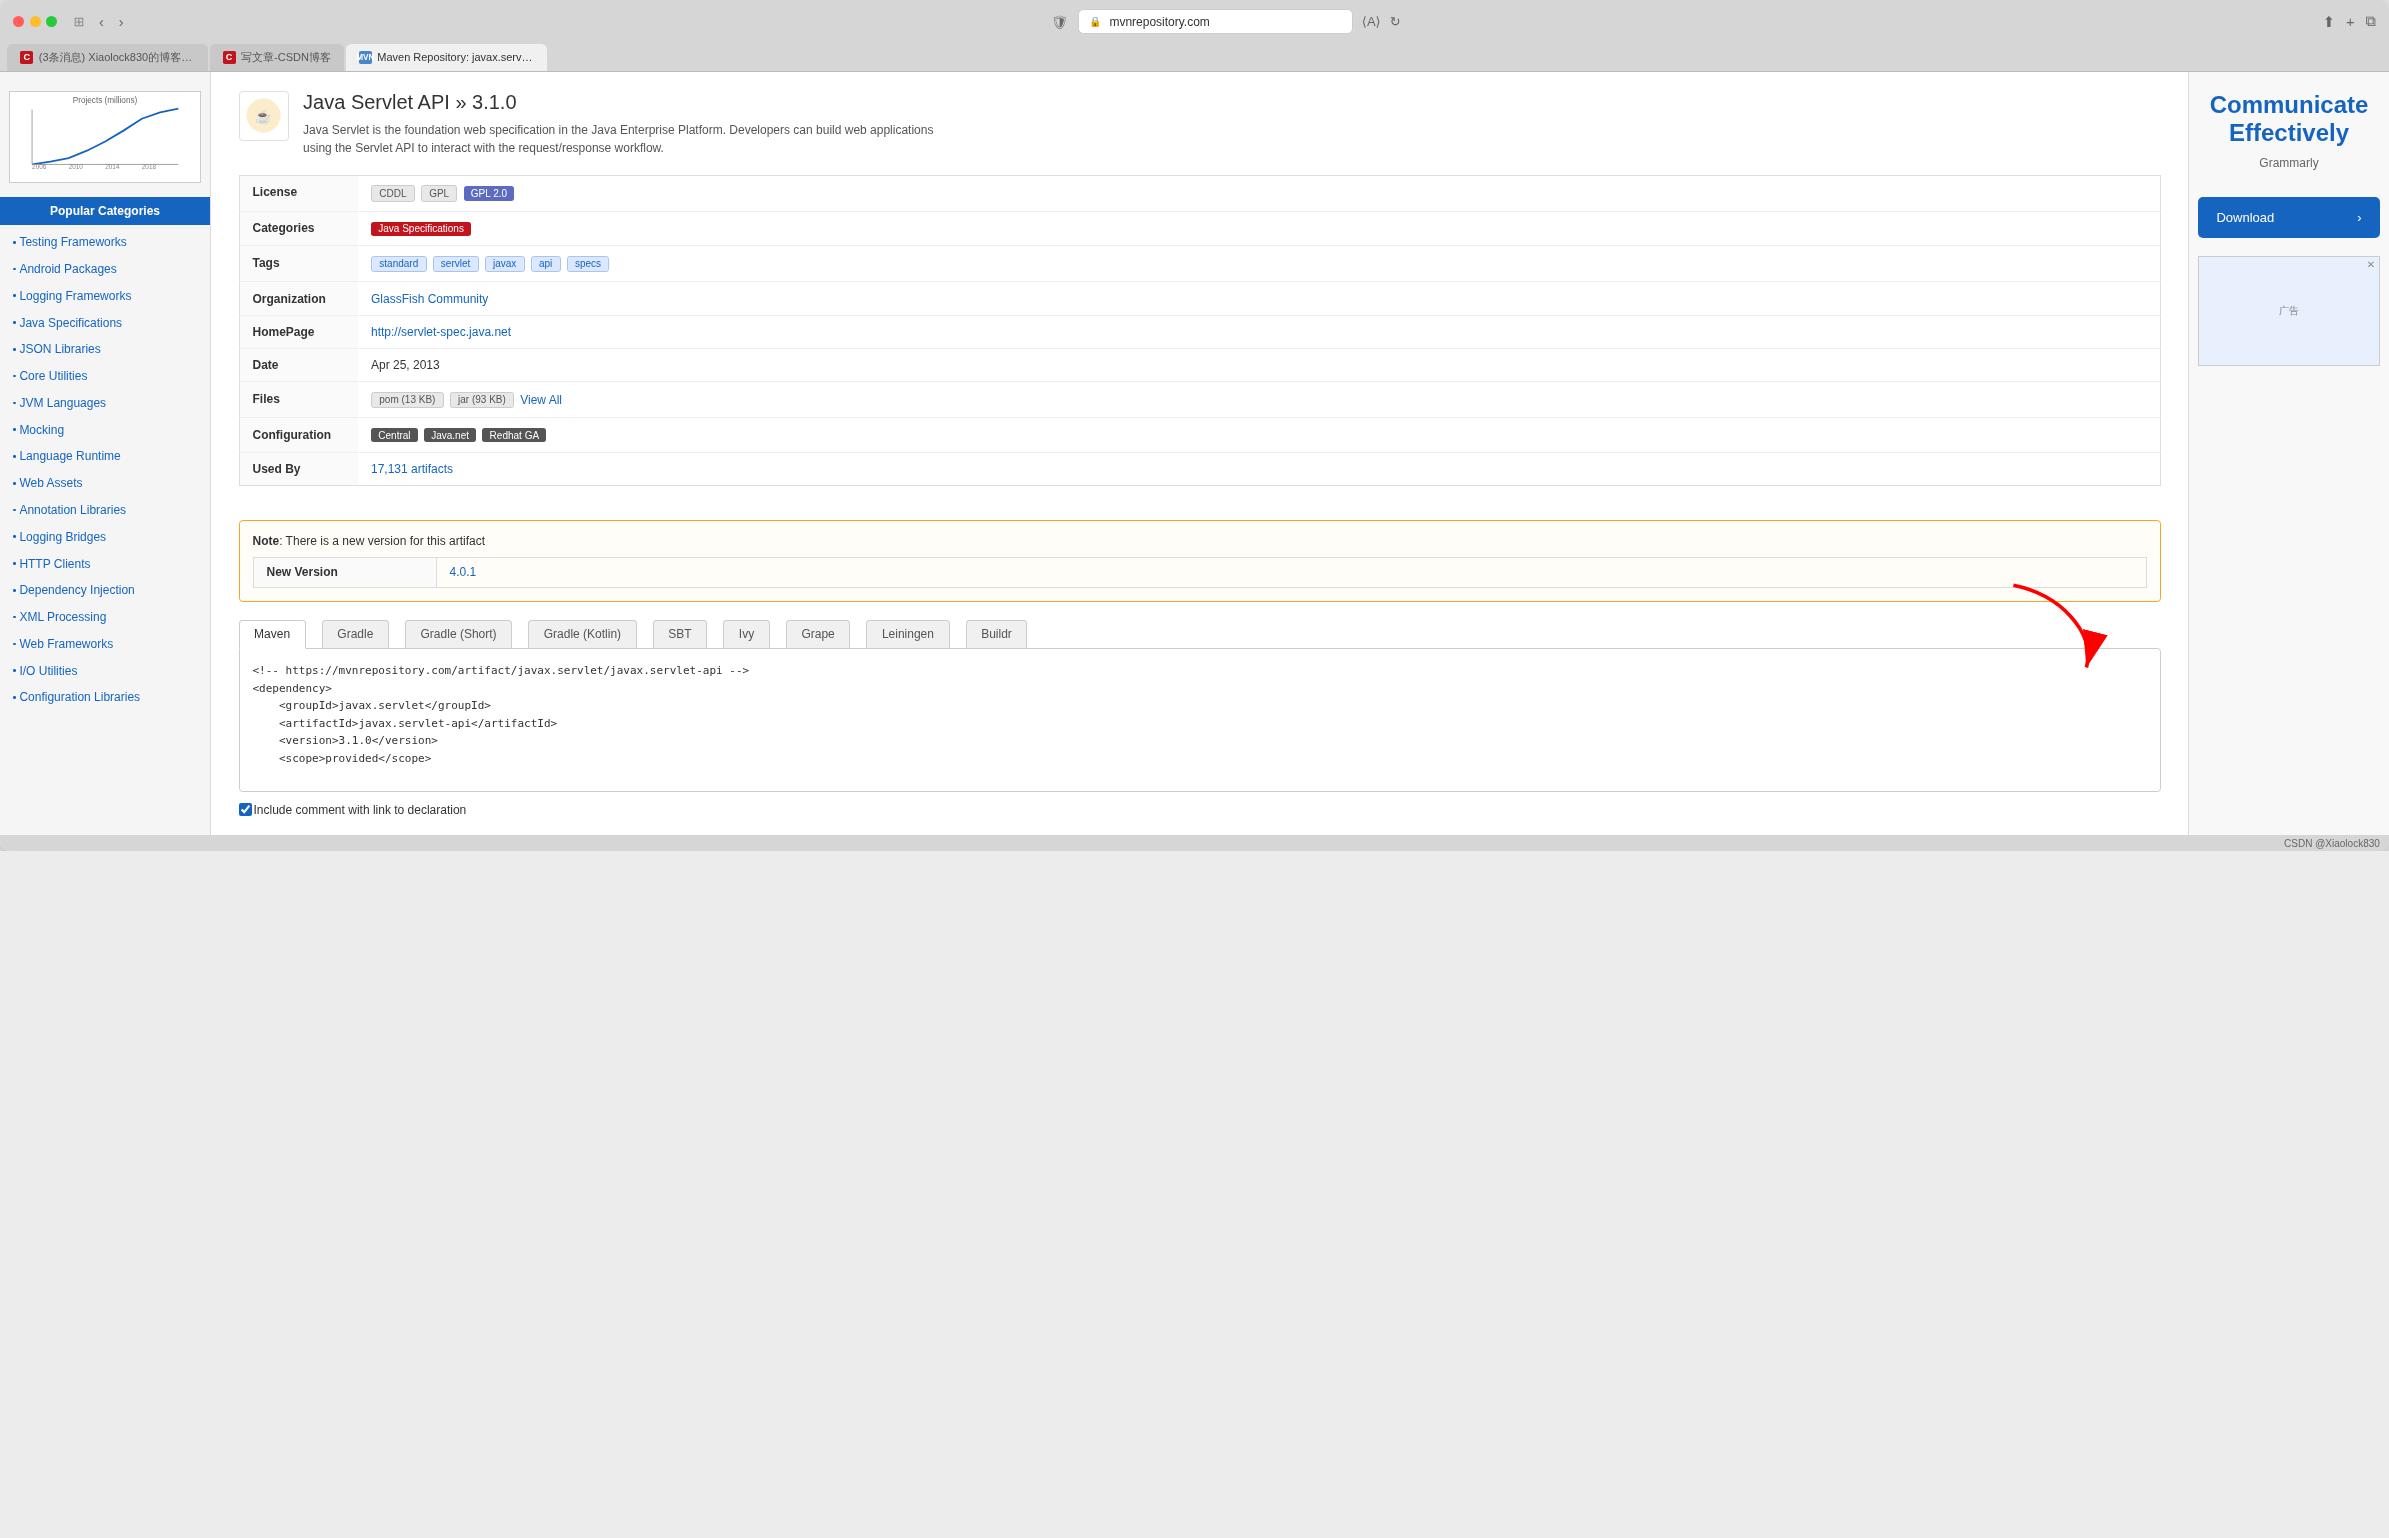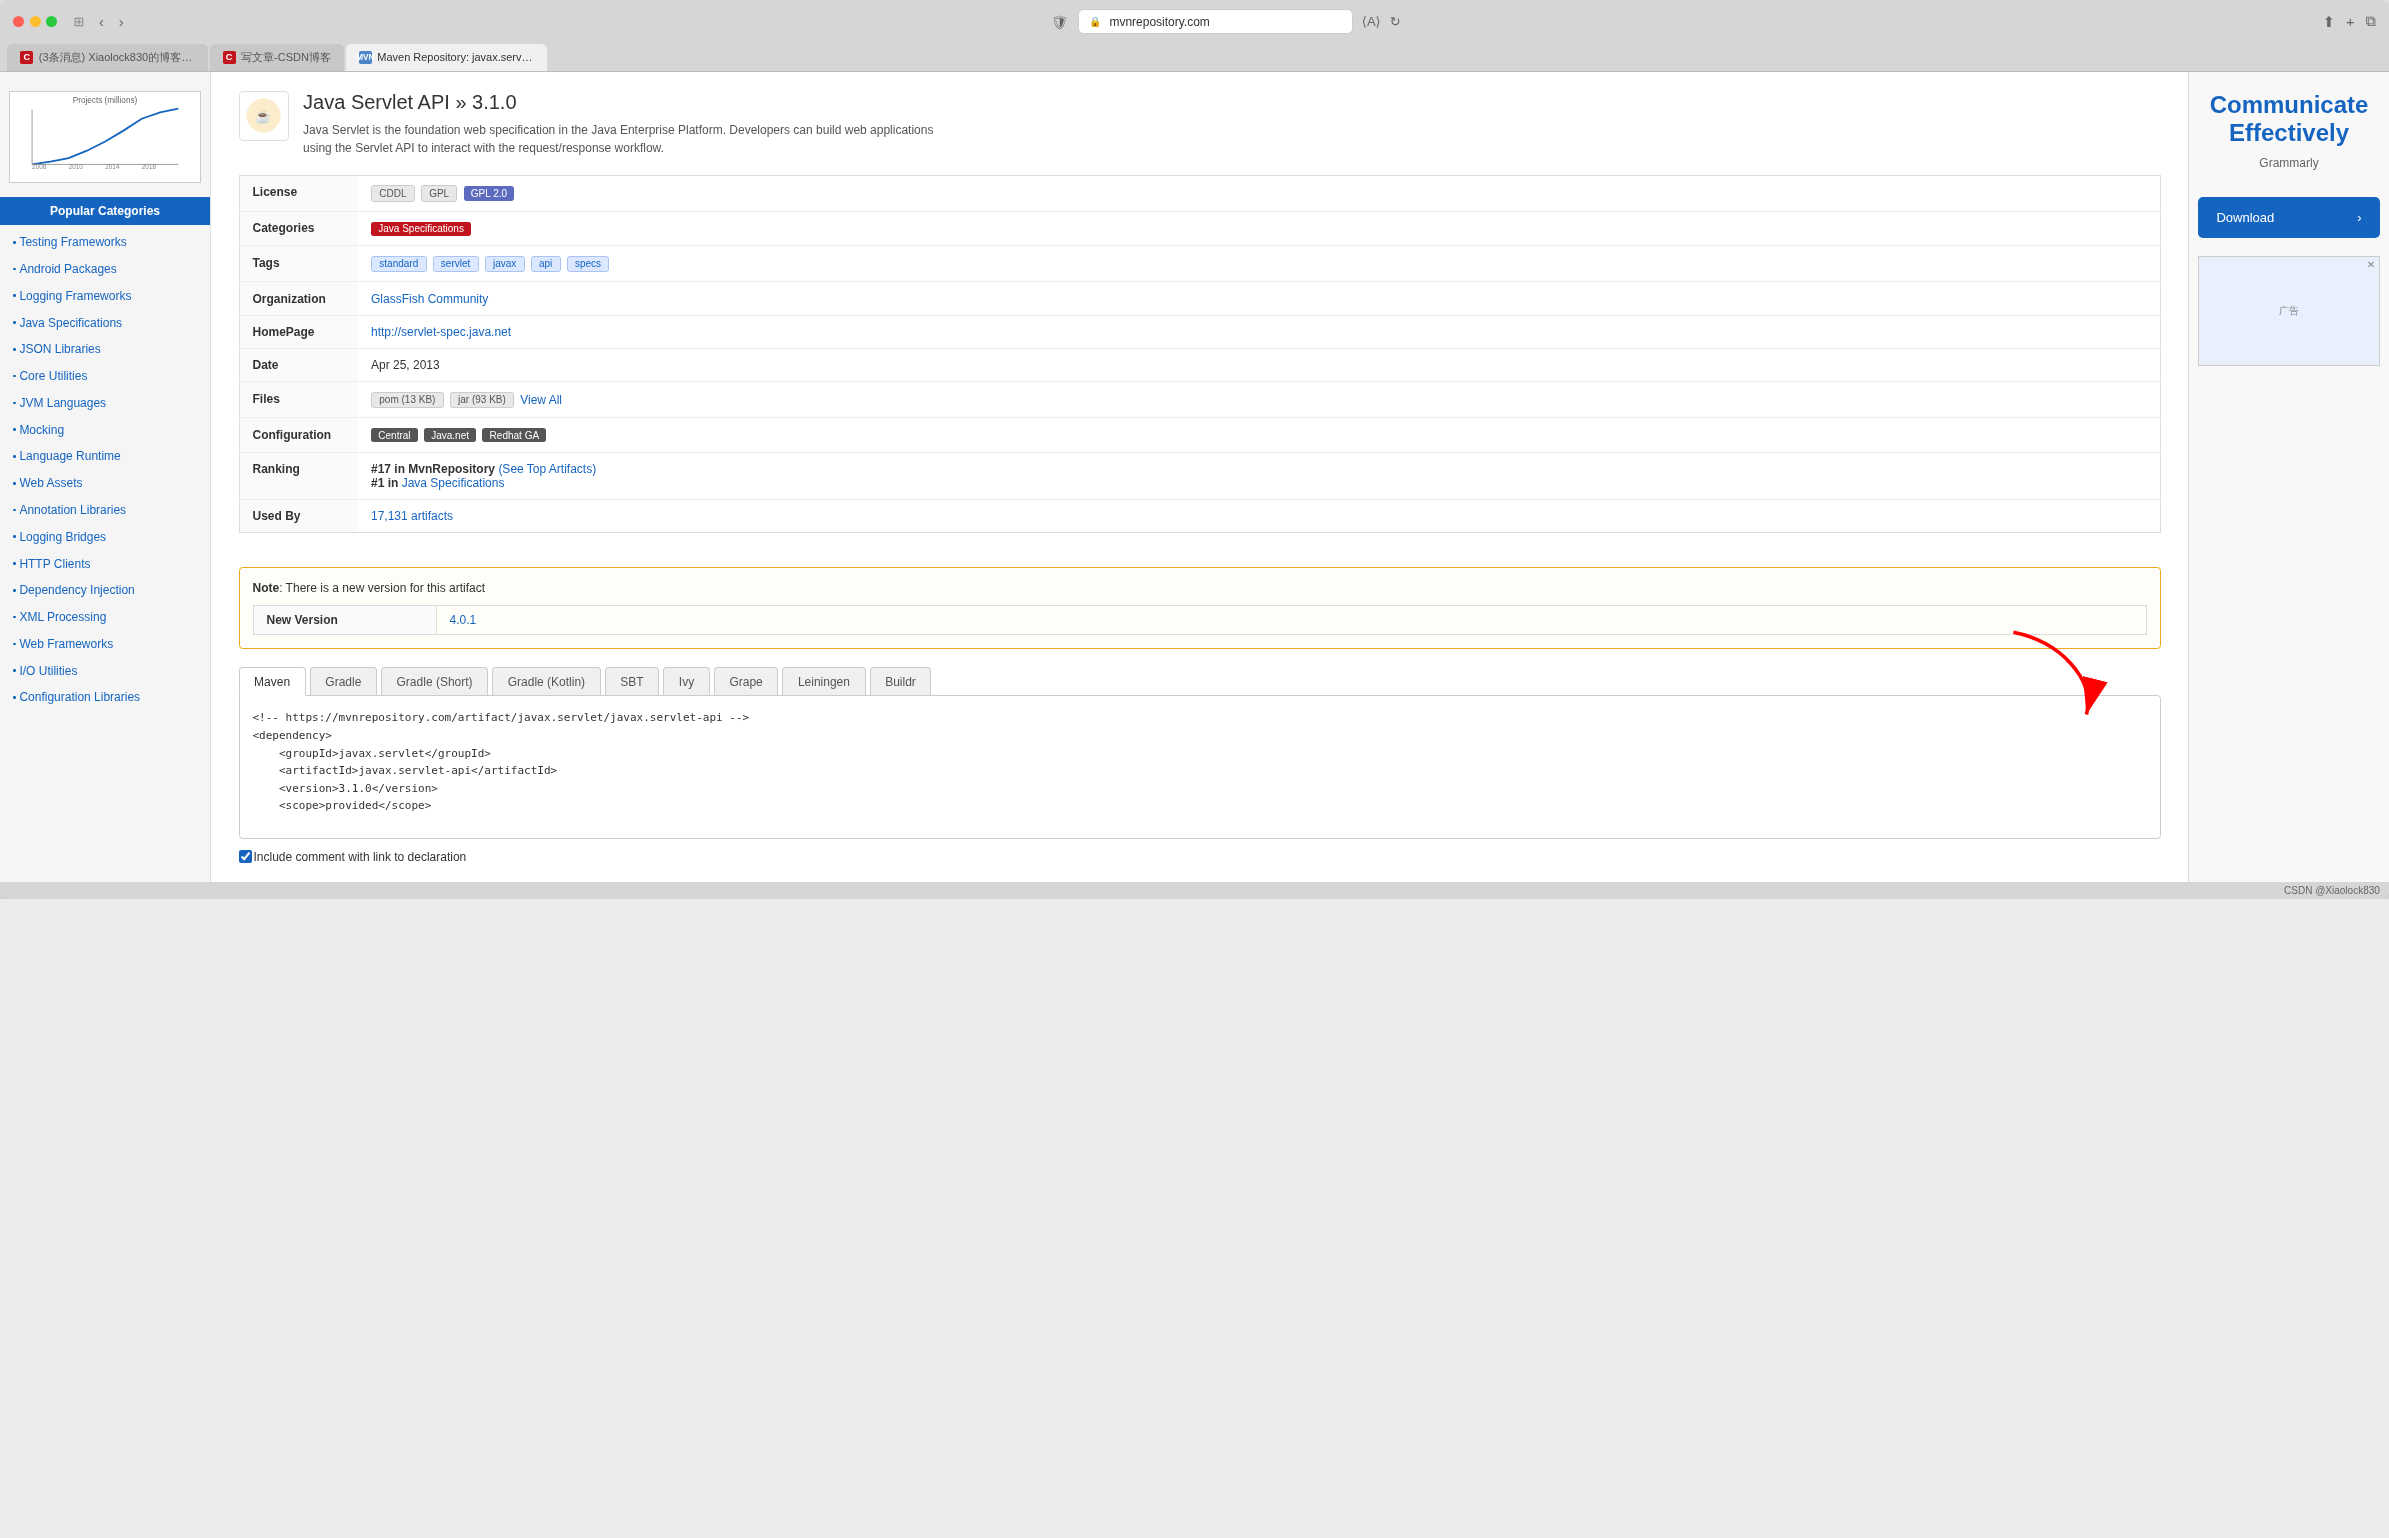--- a/index.html
+++ b/index.html
@@ -72,21 +72,21 @@
     a, .link { color: #1565c0; text-decoration: none; cursor: pointer; }
     
     
     .note-box { border: 1.8px solid #f5a623; border-radius: 3.7px; padding: 13px; margin-bottom: 18.3px; background: #fffdf7; }
     .note-box .note-title { font-weight: 700; }
     .new-version-row { display: flex; align-items: center; margin-top: 9.2px; border: 0.9px solid #ddd; }
     .new-version-label { padding: 7.3px 13px; font-weight: 700; min-width: 183px; background: #fafafa; border-right: 0.9px solid #ddd; }
     .new-version-value { padding: 7.3px 13px; color: #1565c0; flex: 1; }
     
     
-    .build-tabs { display: flex; flex-wrap: wrap; gap: 4px; margin-bottom: 0; }
+    .build-tabs { display: flex; flex-wrap: wrap; gap: 16px; margin-bottom: 0; }
     .build-tab { padding: 6.4px 14.6px; border: 0.9px solid #ccc; border-bottom: none; border-radius: 3.7px 3.7px 0 0; cursor: pointer; font-size: 12px; background: #f0f0f0; color: #555; }
     .build-tab.active { background: white; color: #333; border-bottom: 0.9px solid white; margin-bottom: -0.9px; z-index: 1; }
     .code-box { border: 0.9px solid #ccc; border-radius: 0 3.7px 3.7px 3.7px; padding: 13px; background: white; font-family: monospace; font-size: 11px; line-height: 1.6; color: #333; min-height: 119px; position: relative; }
     .code-box textarea { width: 100%; height: 110px; border: none; outline: none; font-family: monospace; font-size: 11px; line-height: 1.6; color: #333; resize: none; background: transparent; }
     .checkbox-row { display: flex; align-items: center; gap: 2px; margin-top: 11px; font-size: 12px; }
     .checkbox-row input[type="checkbox"] { width: 13px; height: 13px; accent-color: #1565c0; }
     
     
     .right-panel { width: 201px; min-width: 201px; background: #f8f8f8; border-left: 0.9px solid #ddd; display: flex; flex-direction: column; }
     .ad-grammarly { padding: 18.3px; text-align: center; }
@@ -289,33 +289,20 @@
             <span class="badge badge-gray">jar (93 KB)</span>
             <a class="link"> View All</a>
           </td>
         </tr>
         <tr>
           <td>Configuration</td>
           <td>
             <span class="badge badge-dark">Central</span>
             <span class="badge badge-dark">Java.net</span>
             <span class="badge badge-dark">Redhat GA</span>
-          </td>
-        </tr>
-        <tr>
-          <td>Ranking</td>
-          <td>
-            <div>
-              <span class="ranking-bold">#17 in MvnRepository </span>
-              <a class="link">(See Top Artifacts)</a>
-            </div>
-            <div>
-              <span class="ranking-bold">#1 in </span>
-              <a class="link">Java Specifications</a>
-            </div>
           </td>
         </tr>
         <tr>
           <td>Used By</td>
           <td>
             <a class="link">17,131 artifacts</a>
           </td>
         </tr>
       </tbody>
         </table>

